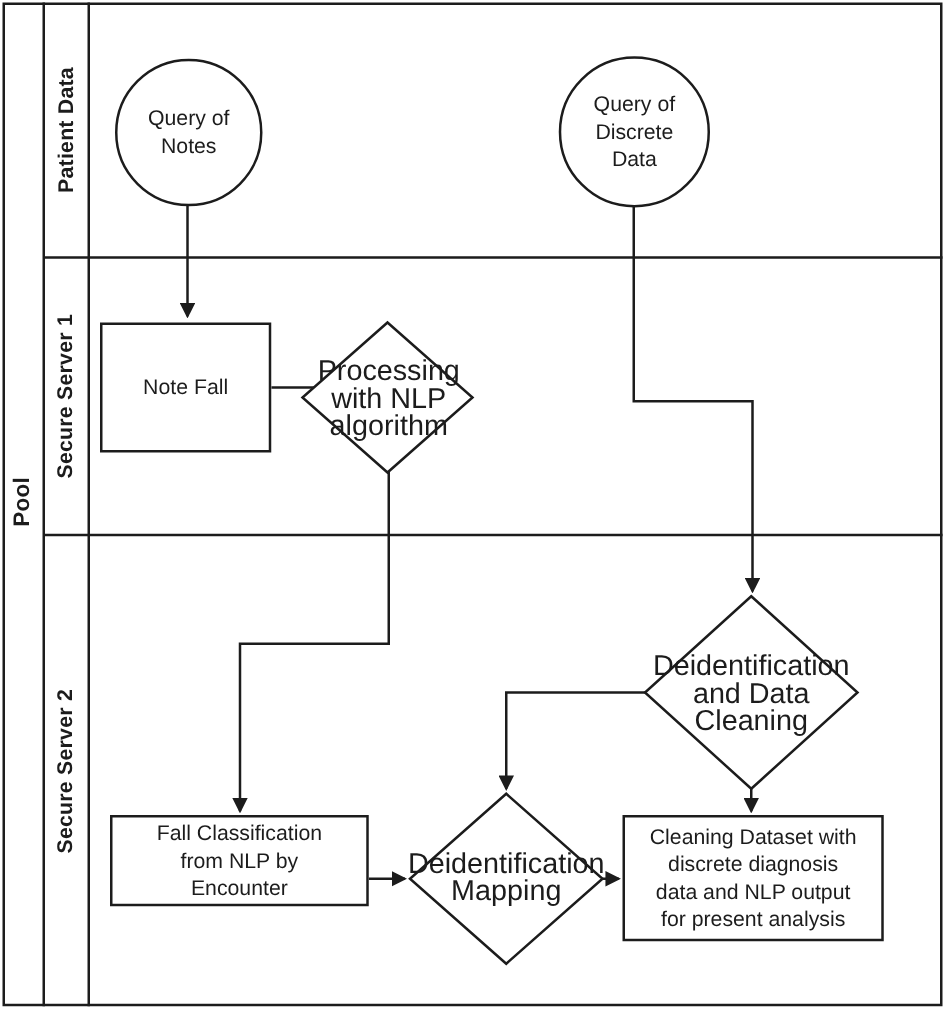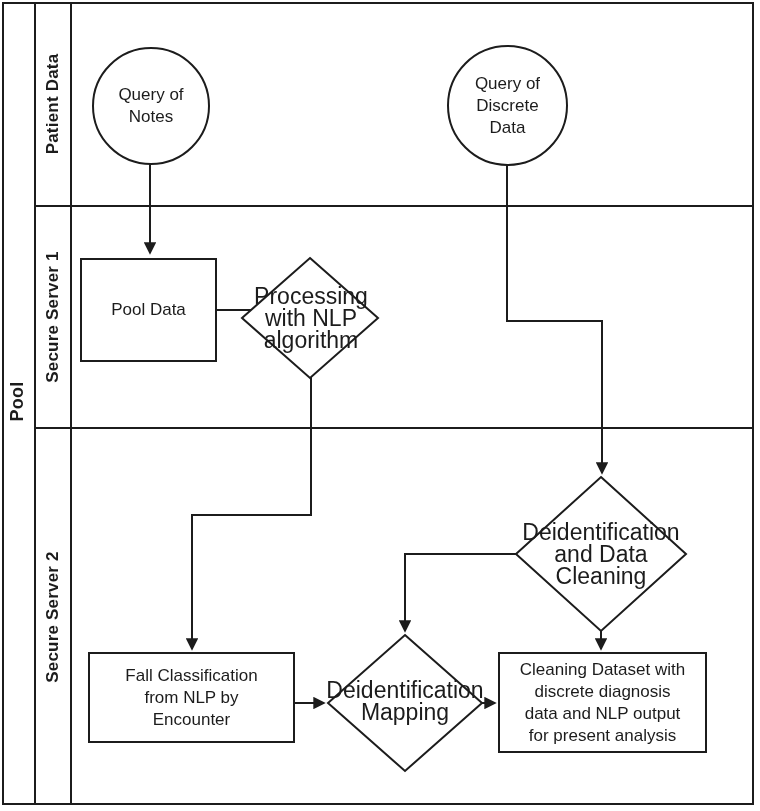--- a/index.html
+++ b/index.html
@@ -39,21 +39,21 @@
   .shape {
     position:absolute; box-sizing:border-box; z-index:4;
     border:2px solid #1c1c1c; background:#ffffff;
     display:flex; align-items:center; justify-content:center;
     text-align:center; font-size:17px; line-height:22px;
   }
   .event { border-radius:50%; }
   .circle-notes    { left:92px;  top:47px;  width:118px; height:118px; }
   .circle-discrete { left:447px; top:45px;  width:121px; height:121px; }
   .box-note    { left:80px;  top:258px; width:137px; height:104px; }
-  .box-fall    { left:88px;  top:652px; width:207px; height:91px; }
+  .box-fall    { left:88px;  top:652px; width:207px; height:73px; }
   .box-unified { left:498px; top:652px; width:209px; height:101px; }
 
   .label { white-space:pre-line; }
 
   .gw-label {
     position:absolute; z-index:5; text-align:center;
     font-size:23px; line-height:22px; white-space:pre-line;
   }
   .gw-processing { left:230px; top:285px; width:162px; }
   .gw-cleaning   { left:521px; top:521px; width:160px; }
@@ -110,21 +110,21 @@
     <span class="label">Query of
 Notes</span>
   </div>
   <div class="shape event circle-discrete">
     <span class="label">Query of
 Discrete
 Data</span>
   </div>
 
   <div class="shape box-note">
-    <span class="label">Pool Data</span>
+    <span class="label">Note Fall</span>
   </div>
   <div class="shape box-fall">
     <span class="label">Fall Classification
 from NLP by
 Encounter</span>
   </div>
   <div class="shape box-unified">
     <span class="label">Cleaning Dataset with
 discrete diagnosis
 data and NLP output

